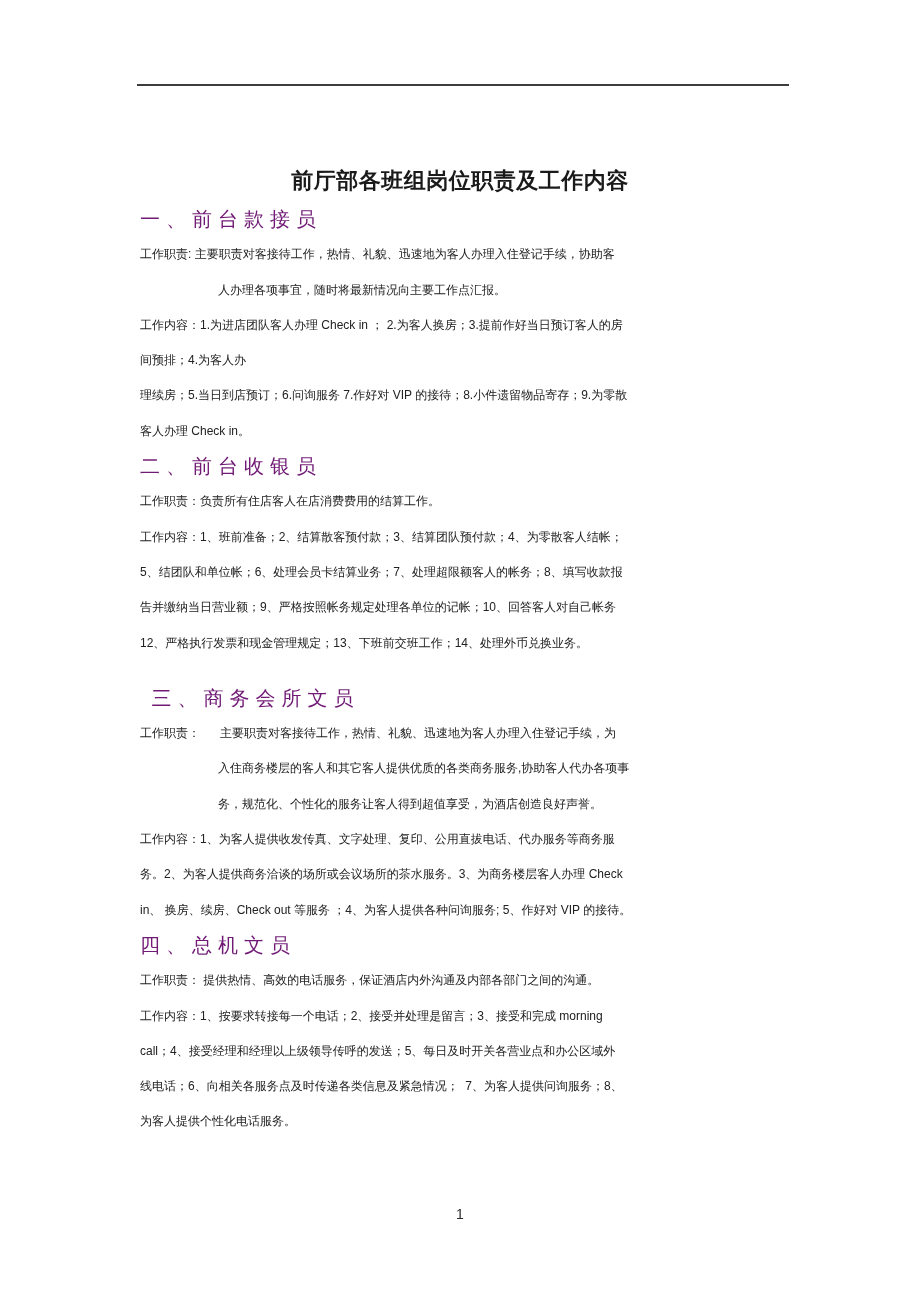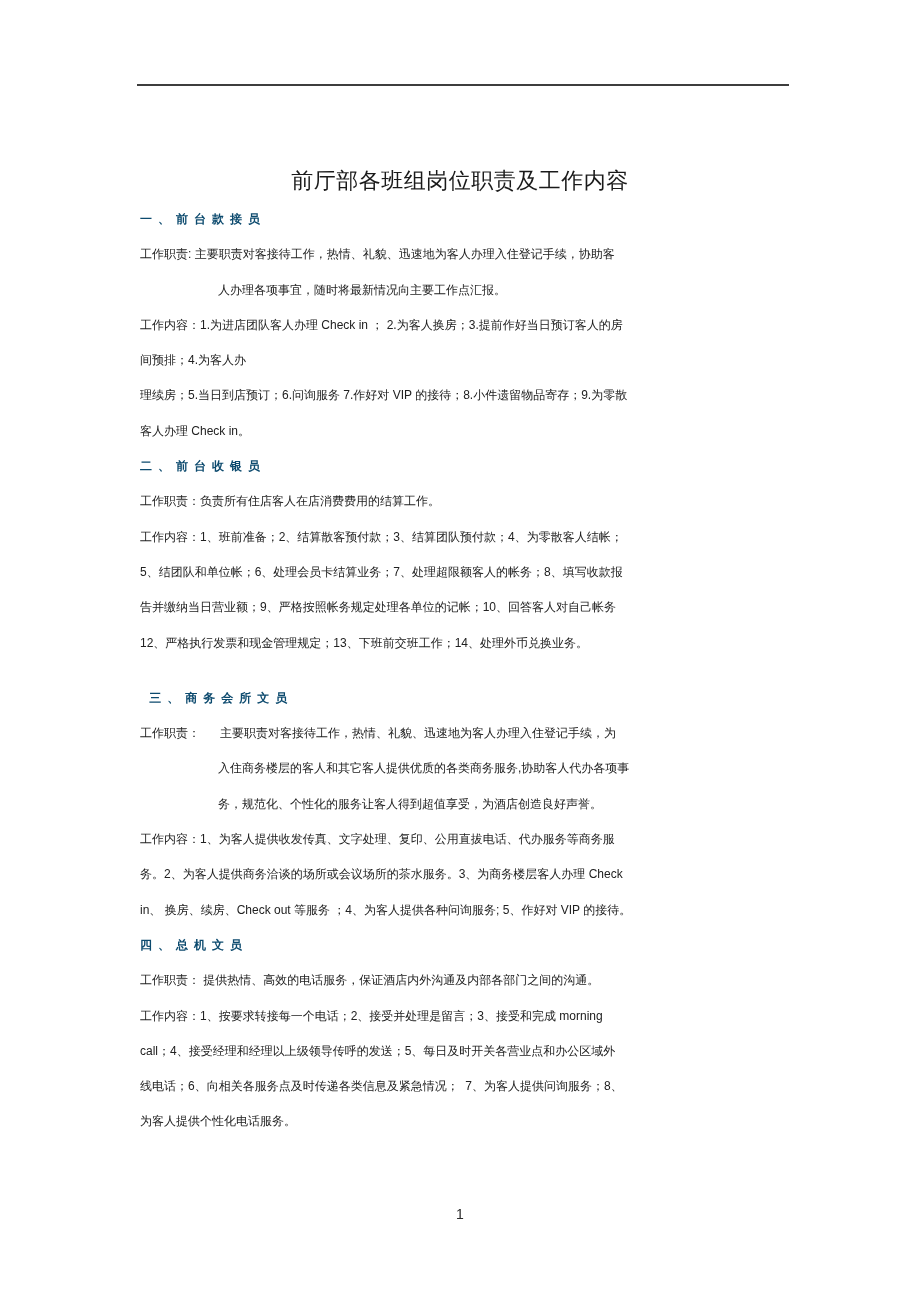--- a/index.html
+++ b/index.html
@@ -22,43 +22,43 @@
     height: 2px;
     background: #3d3d3d;
   }
   .doc-title {
     position: absolute;
     left: 0;
     top: 166px;
     width: 920px;
     text-align: center;
     font-size: 22px;
-    font-weight: normal;
+    font-weight: bold;
     color: #1a1a1a;
     letter-spacing: 0.5px;
     white-space: pre;
   }
   .doc-body {
     position: absolute;
     left: 140px;
     top: 202px;
     width: 660px;
   }
   .doc-line {
     height: 35.3px;
     line-height: 35.3px;
     font-size: 12px;
     white-space: pre-wrap;
     color: #212121;
   }
   .doc-line.heading {
-    font-size: 12px;
-    font-weight: bold;
+    font-size: 20px;
+    font-weight: normal;
     letter-spacing: 6px;
-    color: #0c4a6e;
+    color: #701a75;
   }
   .doc-line.indent {
     padding-left: 78px;
   }
   .doc-line.spacer {
     height: 20px;
     line-height: 20px;
   }
   .page-number {
     position: absolute;

